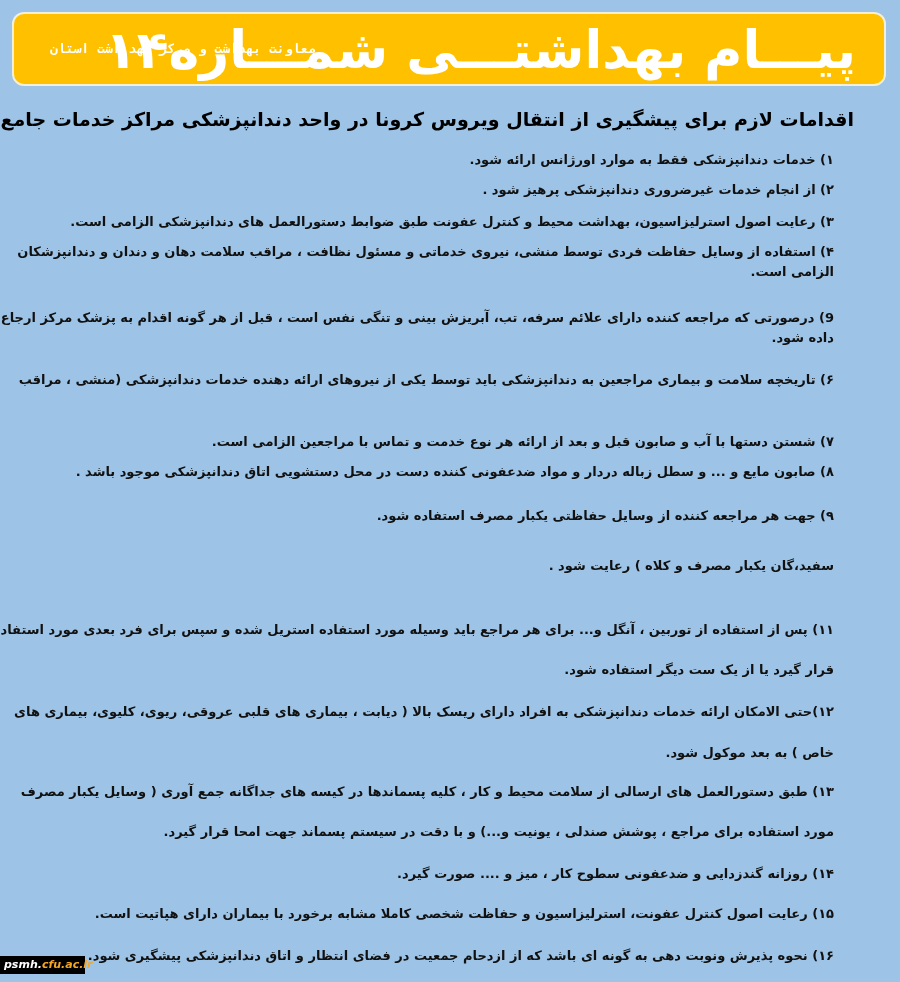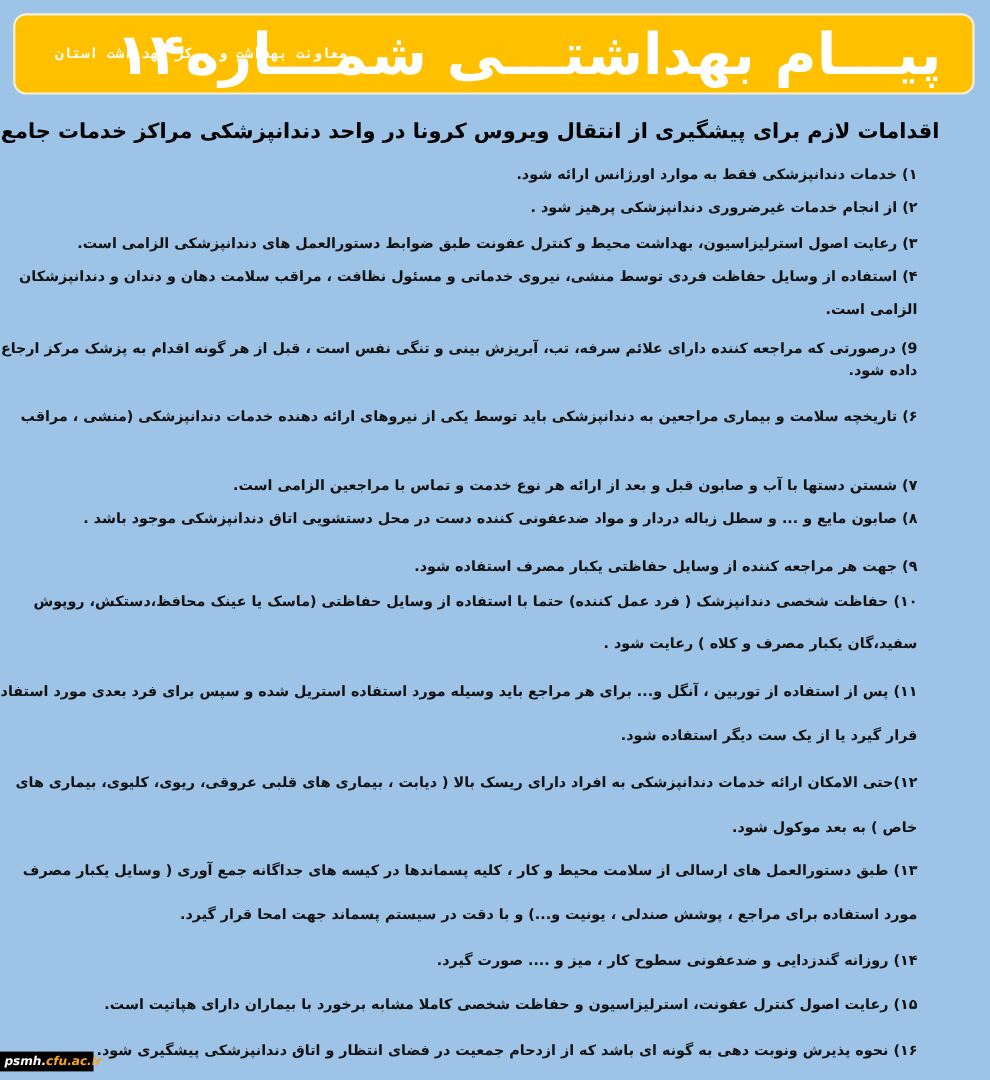--- a/index.html
+++ b/index.html
@@ -119,40 +119,39 @@
     <span class="line">۱)  خدمات دندانپزشکی فقط به موارد اورژانس ارائه شود.</span>
   </div>
   <div class="item" style="top:34px">
     <span class="line">۲) از انجام خدمات غیرضروری دندانپزشکی پرهیز شود .</span>
   </div>
   <div class="item" style="top:66px">
     <span class="line">۳) رعایت اصول استرلیزاسیون، بهداشت محیط و کنترل عفونت طبق ضوابط  دستورالعمل های دندانپزشکی الزامی است.</span>
   </div>
   <div class="item" style="top:96px">
     <span class="line">۴) استفاده از وسایل حفاظت فردی توسط منشی، نیروی خدماتی و مسئول نظافت ، مراقب سلامت دهان و دندان و دندانپزشکان</span>
-    <span class="line" style="margin-top:10px">الزامی است.</span>
+    <span class="line" style="">الزامی است.</span>
   </div>
   <div class="item" style="top:162px">
     <span class="line">9) درصورتی که مراجعه کننده دارای علائم سرفه، تب، آبریزش بینی و تنگی نفس است ، قبل از هر گونه اقدام به پزشک مرکز ارجاع</span>
     <span class="line" style="">داده شود.</span>
   </div>
   <div class="item" style="top:224px">
     <span class="line">۶) تاریخچه سلامت و بیماری مراجعین به دندانپزشکی باید توسط یکی از نیروهای ارائه دهنده خدمات دندانپزشکی (منشی ، مراقب</span>
   </div>
   <div class="item" style="top:286px">
     <span class="line">۷) شستن دستها با آب و صابون قبل و بعد از ارائه  هر نوع خدمت و تماس با مراجعین الزامی است.</span>
   </div>
   <div class="item" style="top:316px">
     <span class="line">۸) صابون مایع و ... و سطل زباله دردار  و مواد ضدعفونی کننده دست در محل دستشویی اتاق دندانپزشکی موجود باشد .</span>
   </div>
   <div class="item" style="top:360px">
     <span class="line">۹)  جهت هر مراجعه کننده از وسایل حفاظتی یکبار مصرف استفاده شود.</span>
   </div>
   <div class="item" style="top:392px">
-    <span class="line">۱۰)  حفاظت شخصی دندانپزشک  ( فرد عمل کننده) حتما با استفاده از وسایل حفاظتی (ماسک یا عینک محافظ،دستکش، روپوش</span>
     <span class="line" style="margin-top:18px">سفید،گان یکبار مصرف و کلاه ) رعایت شود .</span>
   </div>
   <div class="item" style="top:474px">
     <span class="line">۱۱)  پس از استفاده از توربین ، آنگل و... برای هر مراجع باید وسیله مورد استفاده استریل شده و سپس برای فرد بعدی مورد استفاده</span>
     <span class="line" style="margin-top:20px">قرار گیرد یا از یک ست دیگر استفاده شود.</span>
   </div>
   <div class="item" style="top:556px">
     <span class="line">۱۲)حتی الامکان ارائه خدمات دندانپزشکی به افراد دارای ریسک بالا ( دیابت ، بیماری های قلبی عروقی، ریوی، کلیوی، بیماری های</span>
     <span class="line" style="margin-top:21px">خاص ) به بعد موکول شود.</span>
   </div>

